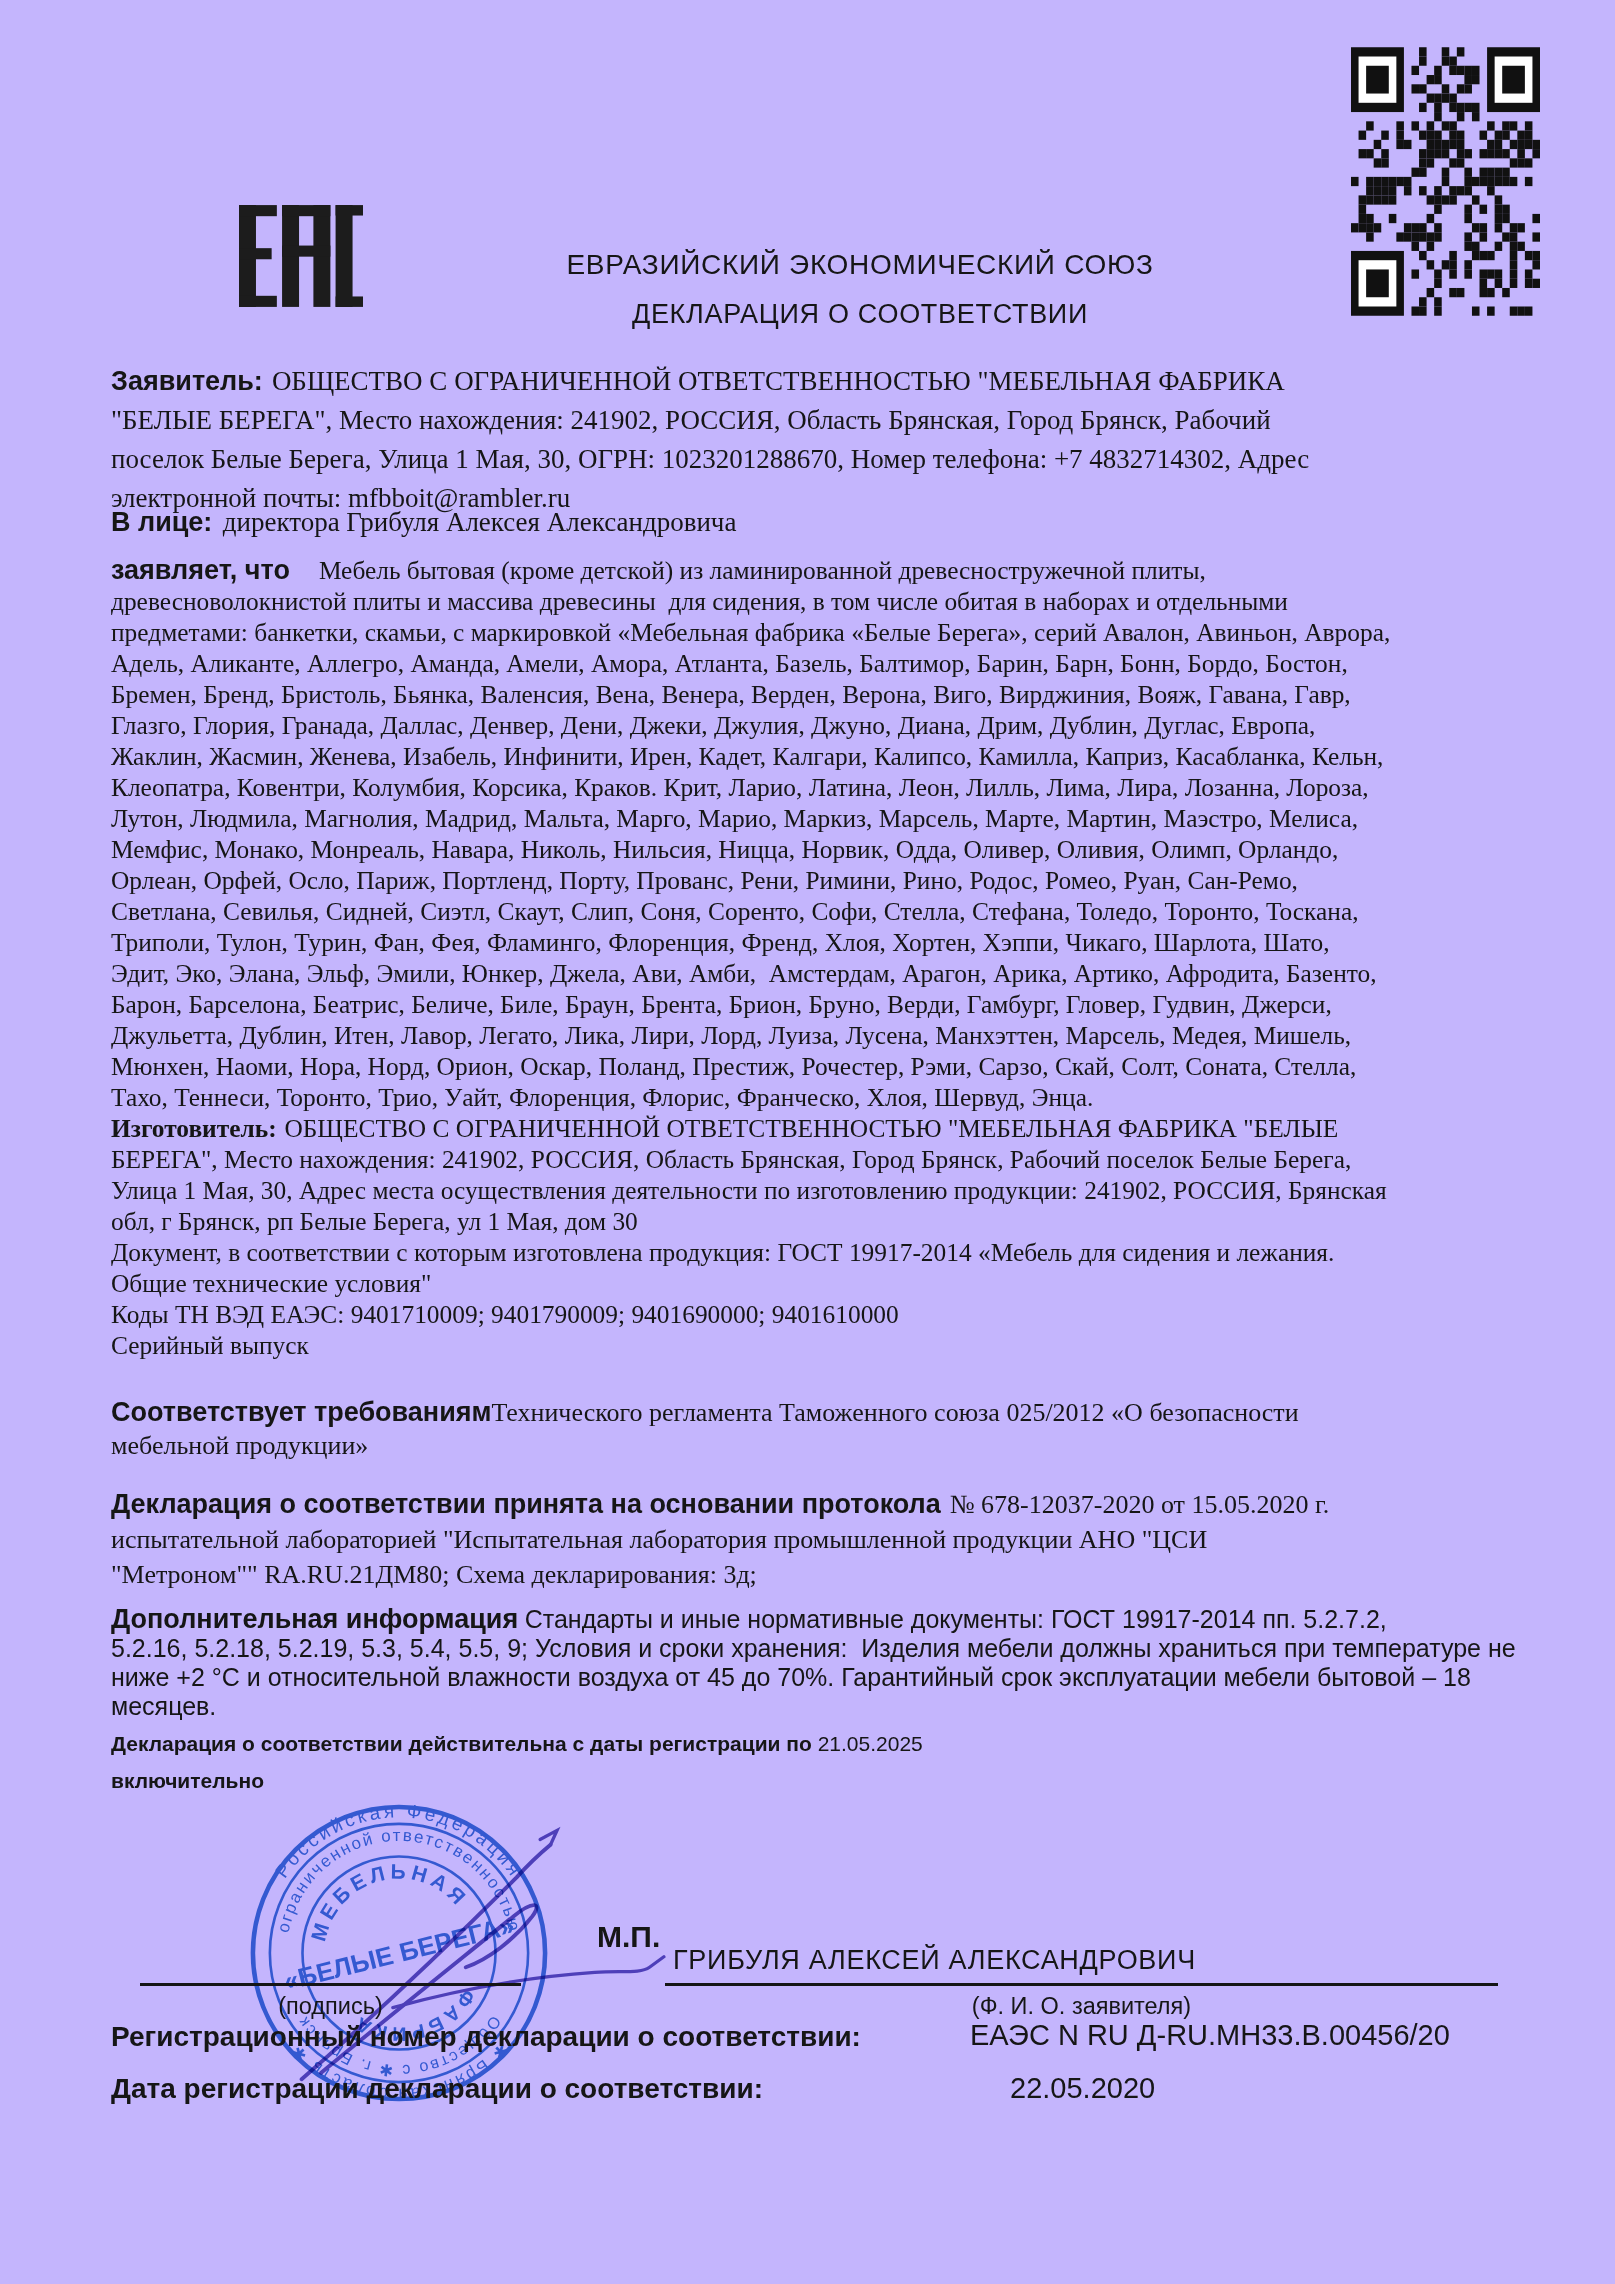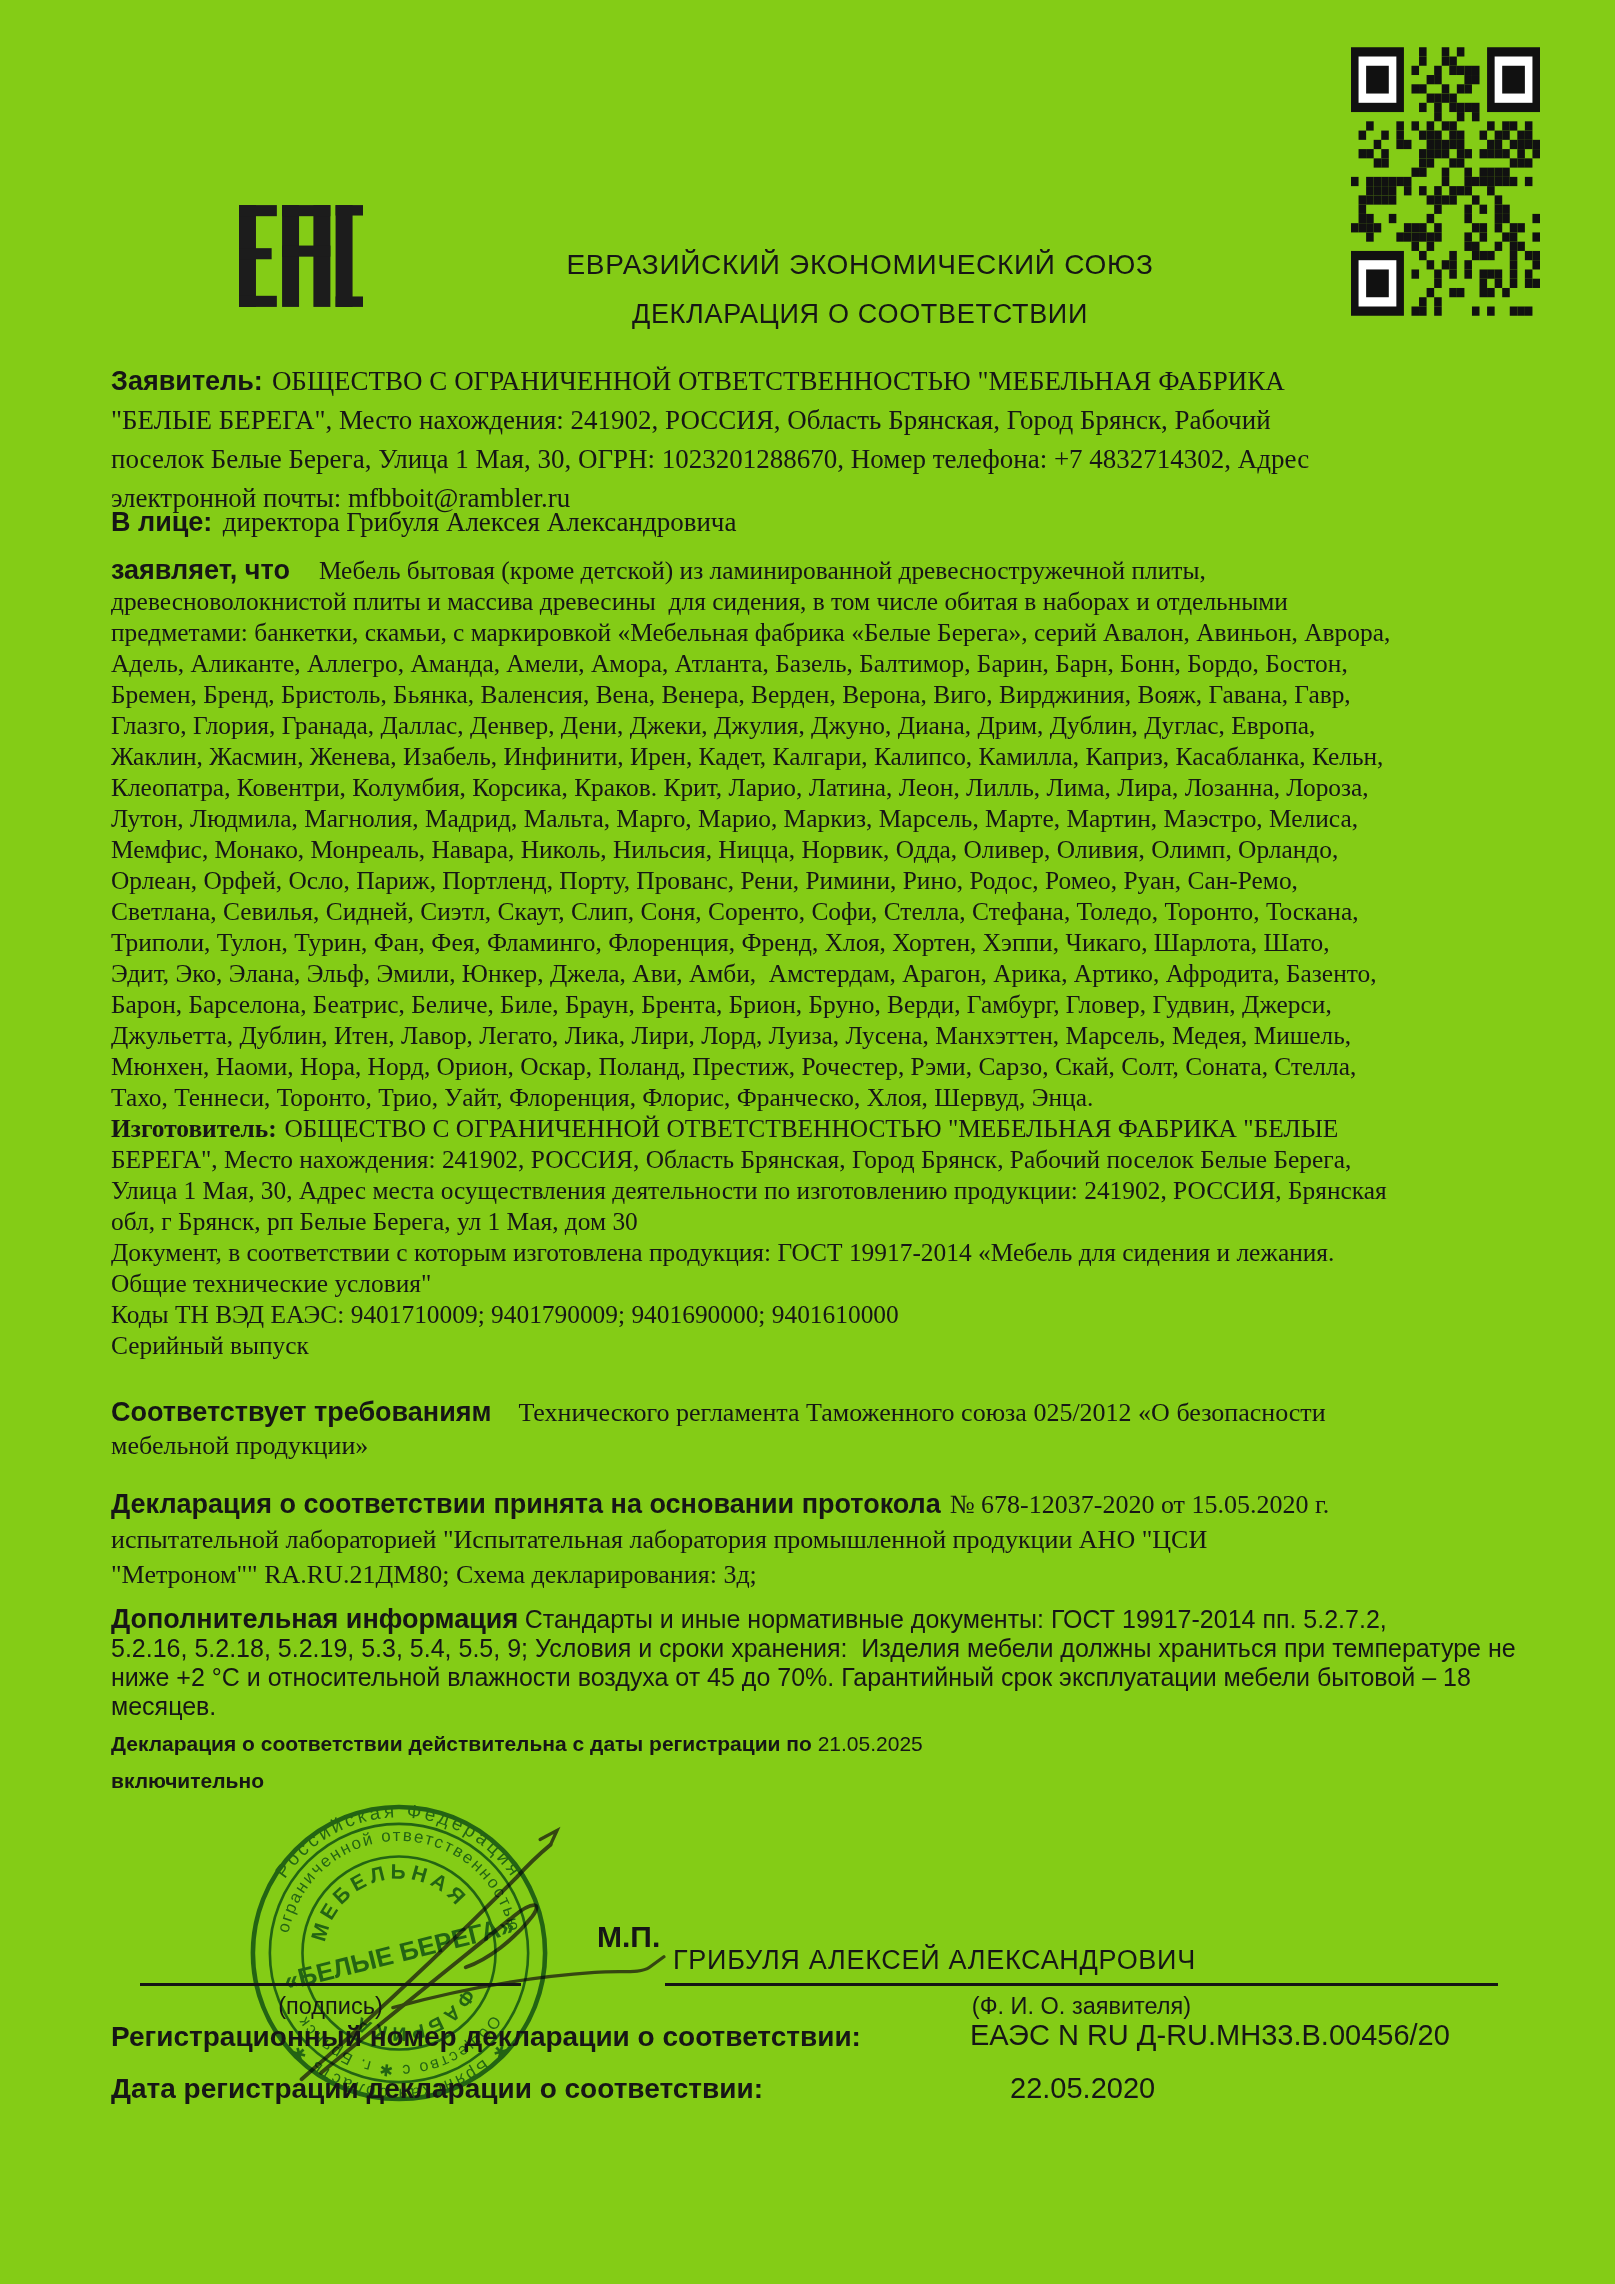--- a/index.html
+++ b/index.html
@@ -1,16 +1,16 @@
 <!DOCTYPE html>
 <html lang="ru" style="font-size:10.4px"><head>
 <meta charset="utf-8">
 <style>
   html,body{margin:0;padding:0;background:#e8e8e8;}
-  .page{position:relative;width:1616px;height:2284px;background:#84cc16;overflow:hidden;
+  .page{position:relative;width:1616px;height:2284px;background:#c4b5fd;overflow:hidden;
         color:#161616;}
   .abs{position:absolute;}
   .serif{font-family:"Liberation Serif","DejaVu Serif",serif;}
   .sans{font-family:"Liberation Sans","DejaVu Sans",sans-serif;}
   .b{font-weight:bold;}
   .pre{white-space:pre;}
   p{margin:0;}
   .lbl-sans{font-family:"Liberation Sans","DejaVu Sans",sans-serif;font-weight:bold;}
   .lbl-serif{font-family:"Liberation Serif","DejaVu Serif",serif;font-weight:bold;}
   .center{text-align:center;}
@@ -18,21 +18,21 @@
   #title1{left:156px;top:249px;width:1408px;font-size:28px;letter-spacing:0.7px;}
   #title2{left:156px;top:299px;width:1408px;font-size:27px;letter-spacing:0.7px;}
   #applicant{left:111px;top:362px;width:1441px;font-size:27px;line-height:39px;}
   #applicant .lbl-sans{margin-right:9px;font-size:27px;}
   #person{left:111px;top:505px;width:1441px;font-size:27px;line-height:35px;}
   #person .lbl-sans{margin-right:10.4px;font-size:27px;}
   #middle{left:111px;top:555px;width:1444px;font-size:25.4px;line-height:31px;}
   #middle .lbl-sans{margin-right:29px;font-size:27px;}
   #middle .lbl-serif{margin-right:7.8px;}
   #complies{left:111px;top:1396px;width:1441px;font-size:26px;line-height:33px;}
-  #complies .lbl-sans{margin-right:27px;font-size:27px;}
+  #complies .lbl-sans{font-size:27px;}
   #basis{left:111px;top:1487px;width:1441px;font-size:26px;line-height:35px;}
   #basis .lbl-sans{margin-right:9px;font-size:27px;}
   #additional{left:111px;top:1605px;width:1447px;font-size:25px;line-height:29px;}
   #additional .lbl-sans{margin-right:6.5px;font-size:27px;}
   #validity{left:111px;top:1725px;width:1441px;font-size:21px;line-height:37px;font-weight:bold;}
   #validity .normal{font-weight:normal;}
   #mp{left:561px;top:1920px;font-size:30px;margin-left:36px;}
   #holder-name{left:673px;top:1945px;font-size:27px;letter-spacing:0.7px;}
   #line-left{left:140px;top:1983px;width:381px;}
   #line-right{left:665px;top:1983px;width:833px;}

